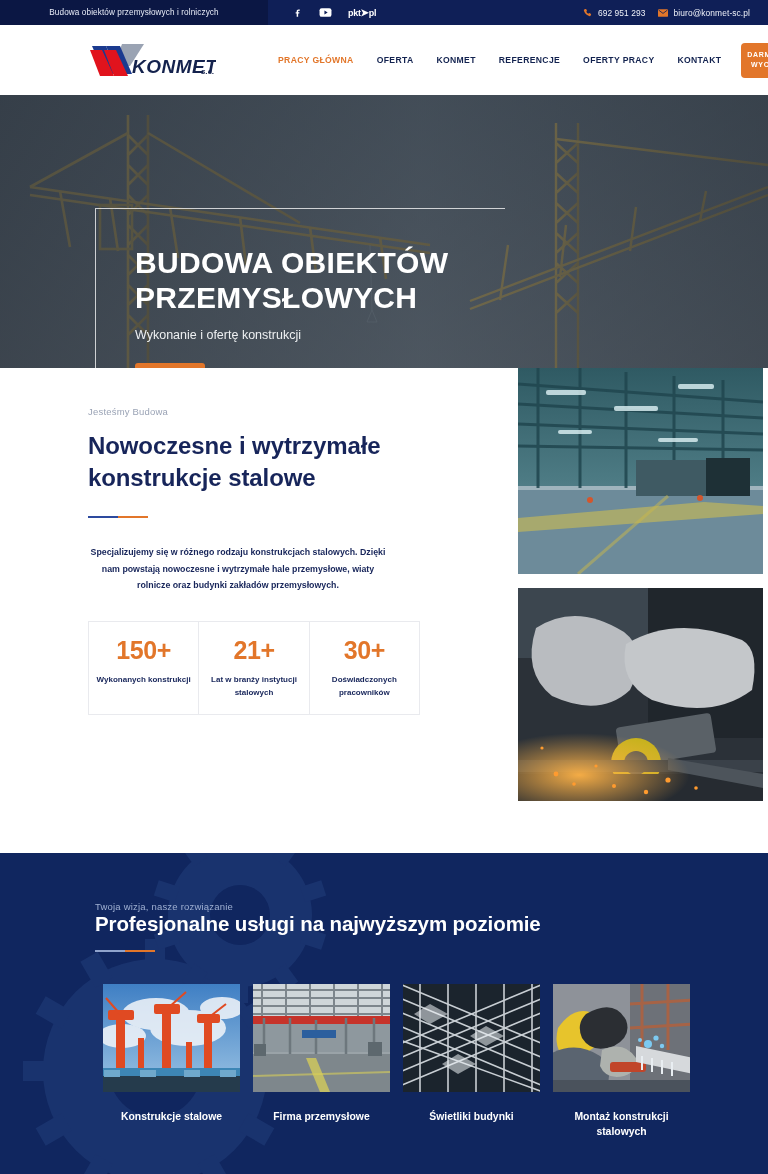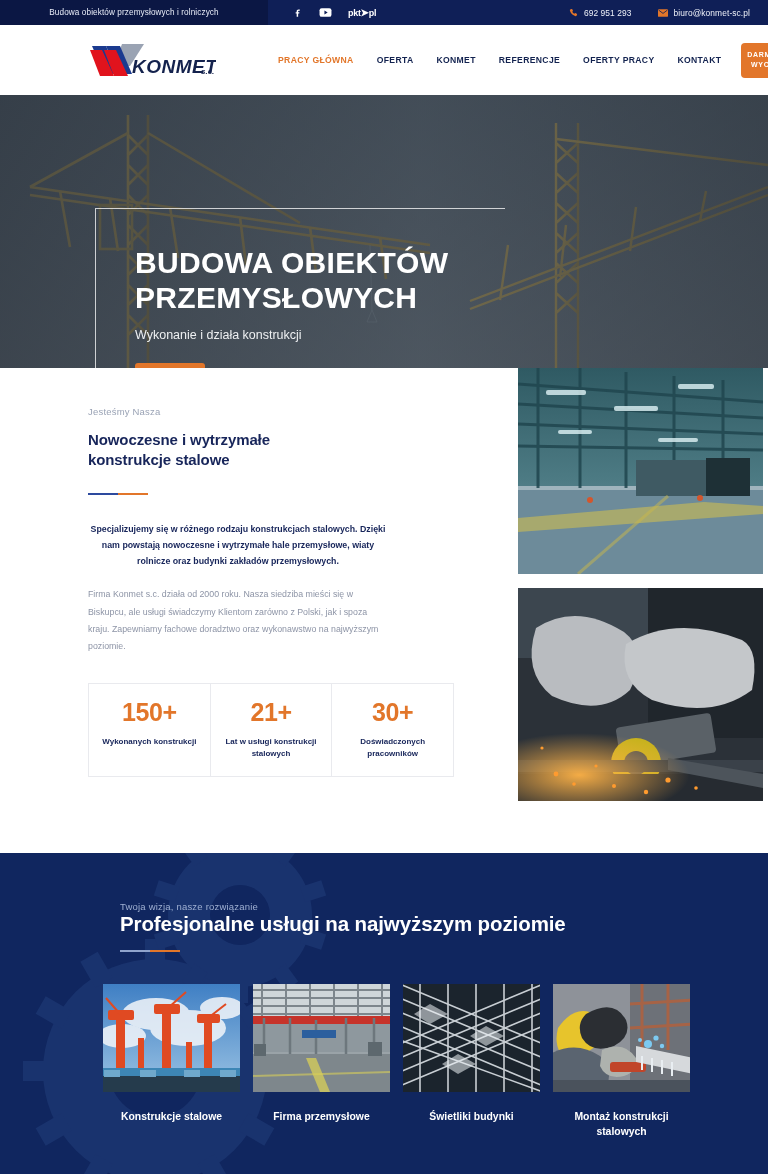--- a/index.html
+++ b/index.html
@@ -51,21 +51,21 @@
     font-weight: 700;
     color: #ffffff;
     letter-spacing: -0.3px;
     position: relative;
   }
   .pktlogo .arrow { color: #ffffff; font-size: 10px; }
   .topbar-right {
     margin-left: auto;
     display: flex;
     align-items: center;
-    gap: 26px;
+    gap: 12px;
     padding-right: 18px;
   }
   .tb-contact {
     display: flex;
     align-items: center;
     gap: 6px;
     color: #eef1f8;
     font-size: 8.4px;
     cursor: pointer;
   }
@@ -188,21 +188,21 @@
   }
   .about-wrap { display: flex; padding: 0 0 0 88px; }
   .about-left { width: 300px; }
   .eyebrow {
     font-size: 9.5px;
     color: #9aa3b5;
     letter-spacing: .2px;
     margin-bottom: 13px;
   }
   .about h2 {
-    font-size: 15px;
+    font-size: 24px;
     font-weight: 700;
     line-height: 1.32;
     color: #17255a;
     letter-spacing: -.1px;
   }
   .rule {
     margin-top: 23px;
     width: 60px; height: 2px;
     background: linear-gradient(90deg, #2d4a9e 0%, #2d4a9e 50%, #e2762a 50%, #e2762a 100%);
   }
@@ -224,21 +224,21 @@
   .p-muted {
     margin-top: 17px;
     font-size: 8.8px;
     font-weight: 400;
     line-height: 1.95;
     color: #8d94a6;
   }
   .stats {
     display: flex;
     margin-top: 28px;
-    width: 366px;
+    width: 332px;
   }
   .stat {
     flex: 1;
     border: 1px solid #e9eaee;
     padding: 16px 6px 15px;
     text-align: center;
     background: #fff;
   }
   .stat + .stat { margin-left: -1px; }
   .stat-num {
@@ -272,21 +272,21 @@
 
   
   .services {
     position: relative;
     background: #10265f;
     padding: 48px 0 0;
     overflow: hidden;
     min-height: 350px;
   }
   .cogs { position: absolute; inset: 0; pointer-events: none; opacity: .9; }
-  .svc-head { position: relative; padding-left: 120px; z-index: 2; }
+  .svc-head { position: relative; padding-left: 95px; z-index: 2; }
   .svc-eyebrow {
     font-size: 9.5px;
     color: #9fb0d2;
     letter-spacing: .2px;
   }
   .services h2 {
     margin-top: 0;
     font-size: 20.5px;
     font-weight: 700;
     color: #ffffff;
@@ -428,45 +428,44 @@
     </g>
   </svg>
   <div class="hero-overlay"></div>
   <div class="hero-frame"></div>
 
   <div class="hero-inner">
     <h1>
       <span>BUDOWA OBIEKTÓW</span><br>
       <span>PRZEMYSŁOWYCH</span>
     </h1>
-    <div class="hero-sub">Wykonanie i działa konstrukcji</div>
+    <div class="hero-sub">Wykonanie i ofertę konstrukcji</div>
     <button class="hero-btn">Więcej...</button>
   </div>
 </section>
 
 <section class="about">
   <div class="about-wrap">
     <div class="about-left">
-      <div class="eyebrow">Jesteśmy Nasza</div>
+      <div class="eyebrow">Jesteśmy Budowa</div>
       <h2>
         <span>Nowoczesne i wytrzymałe</span><br>
         <span>konstrukcje stalowe</span>
       </h2>
       <div class="rule"></div>
       <p class="p-bold">Specjalizujemy się w różnego rodzaju konstrukcjach stalowych. Dzięki nam powstają nowoczesne i wytrzymałe hale przemysłowe, wiaty rolnicze oraz budynki zakładów przemysłowych.</p>
-      <p class="p-muted">Firma Konmet s.c. działa od 2000 roku. Nasza siedziba mieści się w Biskupcu, ale usługi świadczymy Klientom zarówno z Polski, jak i spoza kraju. Zapewniamy fachowe doradztwo oraz wykonawstwo na najwyższym poziomie.</p>
 
       <div class="stats">
         <div class="stat">
           <div class="stat-num">150+</div>
           <div class="stat-lbl">Wykonanych konstrukcji</div>
         </div>
         <div class="stat">
           <div class="stat-num">21+</div>
-          <div class="stat-lbl">Lat w usługi konstrukcji stalowych</div>
+          <div class="stat-lbl">Lat w branży instytucji stalowych</div>
         </div>
         <div class="stat">
           <div class="stat-num">30+</div>
           <div class="stat-lbl">Doświadczonych pracowników</div>
         </div>
       </div>
     </div>
 
     <div class="about-right">
       <svg class="photo one" viewBox="0 0 245 206" preserveAspectRatio="xMidYMid slice" aria-hidden="true">

